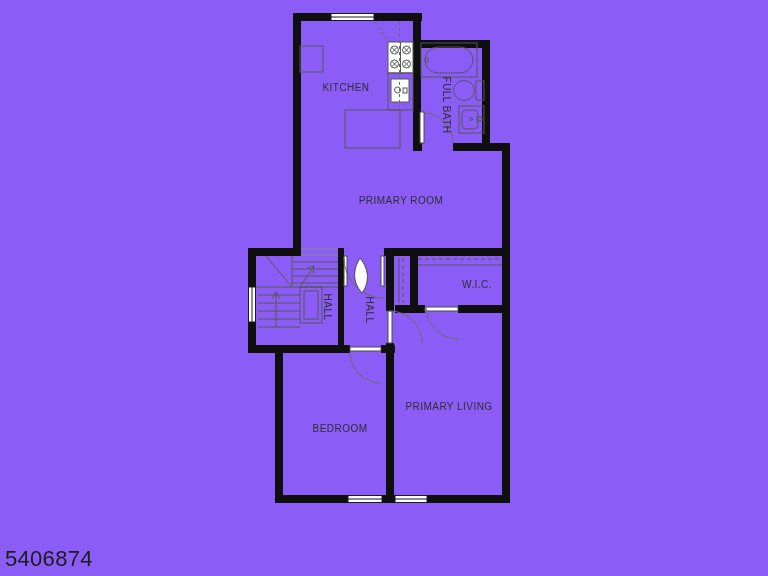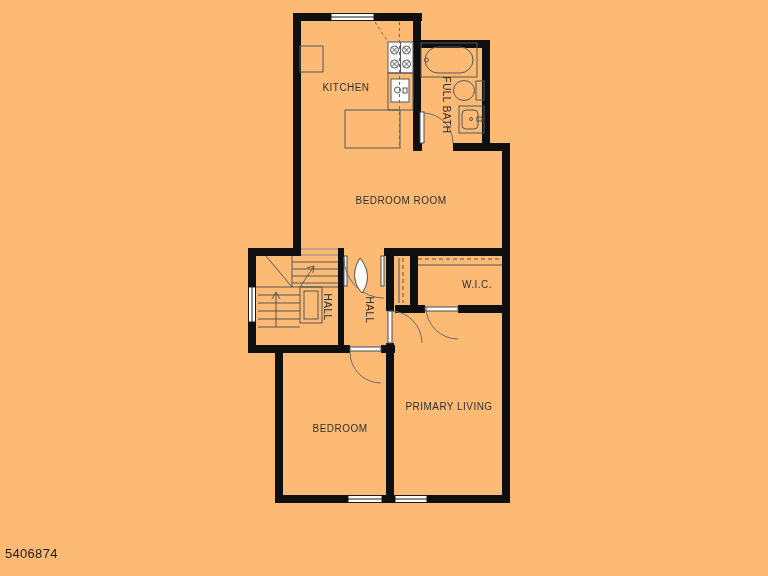--- a/index.html
+++ b/index.html
@@ -1,27 +1,27 @@
 <!DOCTYPE html>
 <html><head>
 <meta charset="utf-8">
 <style>
   html,body{margin:0;padding:0;background:#fff;}
   .canvas{
-    position:relative;width:768px;height:576px;background:#fdba74;overflow:hidden;
+    position:relative;width:768px;height:576px;background:#8b5cf6;overflow:hidden;
     font-family:"Liberation Sans",sans-serif;
   }
   .plan-svg{position:absolute;left:0;top:0;}
   .room-label{
     position:absolute;font-size:10px;letter-spacing:.45px;color:#2f2f2f;
     white-space:nowrap;transform:translate(-50%,-50%);
   }
   .room-label.vert{transform:translate(-50%,-50%) rotate(90deg);}
   .footer-id{
-    position:absolute;left:5px;top:546px;font-size:13px;color:#1c1c1c;letter-spacing:.3px;
+    position:absolute;left:5px;top:546px;font-size:22px;color:#1c1c1c;letter-spacing:.3px;
   }
 </style>
 </head>
 <body>
 
 <div class="canvas">
 
   <svg class="plan-svg" width="768" height="576" viewBox="0 0 768 576">
 
     <g fill="#0f0f0f" stroke="none">
@@ -198,21 +198,21 @@
       </g>
       <g>
         <line x1="399" y1="258" x2="399" y2="303"></line>
         <line x1="403" y1="258" x2="403" y2="303" stroke-dasharray="4,3"></line>
       </g>
     </g>
   </svg>
 
   <div class="room-label" style="left:346px;top:87px;">KITCHEN</div>
   <div class="room-label vert" style="left:446px;top:105px;">FULL BATH</div>
-  <div class="room-label" style="left:401px;top:200px;">BEDROOM ROOM</div>
+  <div class="room-label" style="left:401px;top:200px;">PRIMARY ROOM</div>
   <div class="room-label" style="left:461px;top:284px;margin-left:16px;">W.I.C.</div>
   <div class="room-label vert" style="left:327px;top:307px;">HALL</div>
   <div class="room-label vert" style="left:369px;top:310px;">HALL</div>
   <div class="room-label" style="left:340px;top:428px;">BEDROOM</div>
   <div class="room-label" style="left:449px;top:406px;">PRIMARY LIVING</div>
 
   <div class="footer-id">5406874</div>
 </div>
 
 </body></html>

